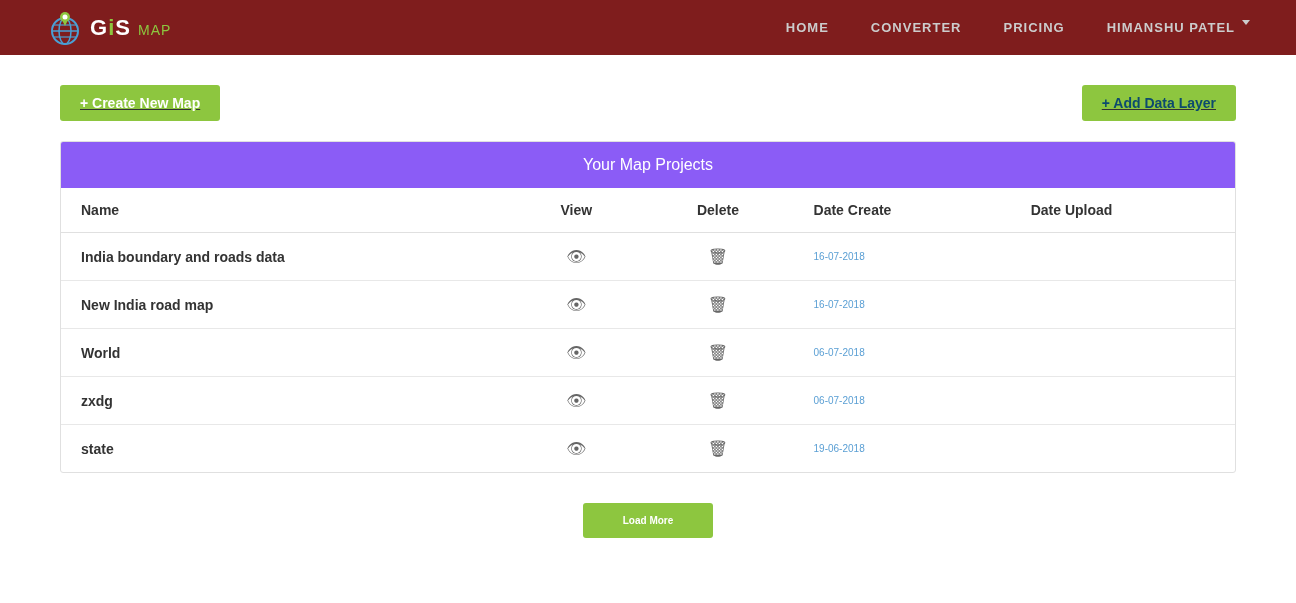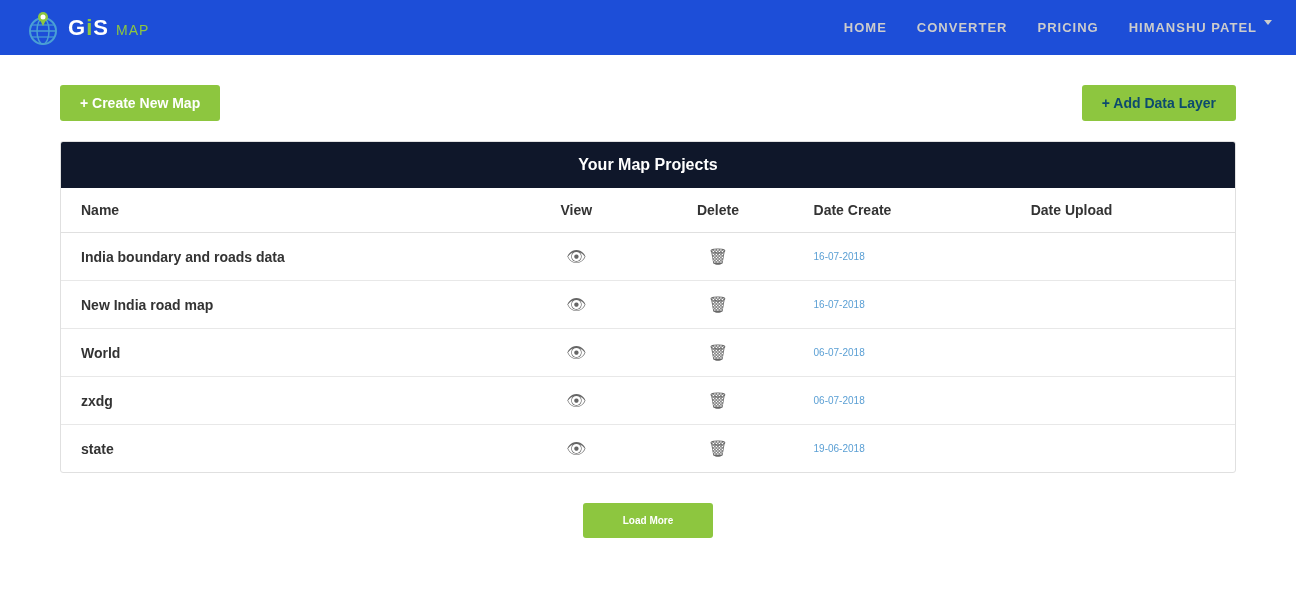--- a/index.html
+++ b/index.html
@@ -1,41 +1,41 @@
 <!DOCTYPE html>
 <html><head>
   <meta charset="utf-8">
   <style>
     * { box-sizing: border-box; margin: 0; padding: 0; }
     body { font-family: 'Segoe UI', Arial, sans-serif; background: #fff; color: #333; font-size: 14px; }
 
     
     .navbar {
-      background: #1d4ed8;
+      background: #7f1d1d;
       height: 55px;
       display: flex;
       align-items: center;
       justify-content: space-between;
-      padding: 0 24px;
+      padding: 0 46px;
     }
     .navbar-brand {
       display: flex;
       align-items: center;
       gap: 6px;
     }
     .brand-text {
       color: #fff;
       font-size: 22px;
       font-weight: bold;
       letter-spacing: 1px;
     }
     .navbar-links {
       display: flex;
       align-items: center;
-      gap: 30px;
+      gap: 42px;
     }
     .navbar-links a {
       color: #ccc;
       text-decoration: none;
       font-size: 13px;
       font-weight: 600;
       letter-spacing: 1px;
       text-transform: uppercase;
     }
     .navbar-user {
@@ -60,20 +60,21 @@
     .main-content {
       padding: 30px 60px;
     }
 
     
     .toolbar {
       display: flex;
       align-items: flex-end;
       justify-content: space-between;
       margin-bottom: 20px;
+      text-decoration: underline;
     }
     .toolbar-left {
       display: flex;
       align-items: center;
       gap: 0;
     }
     .btn-create {
       background: #8dc63f;
       color: #fff;
       border: none;
@@ -121,26 +122,26 @@
       gap: 6px;
     }
 
     
     .table-container {
       border: 1px solid #e0e0e0;
       border-radius: 3px;
       overflow: hidden;
     }
     .table-header-row {
-      background: #0f172a;
+      background: #8b5cf6;
       color: #fff;
       text-align: center;
       padding: 14px;
       font-size: 16px;
-      font-weight: 700;
+      font-weight: 400;
     }
     table {
       width: 100%;
       border-collapse: collapse;
     }
     thead tr th {
       padding: 14px 20px;
       text-align: left;
       font-weight: 700;
       font-size: 14px;

